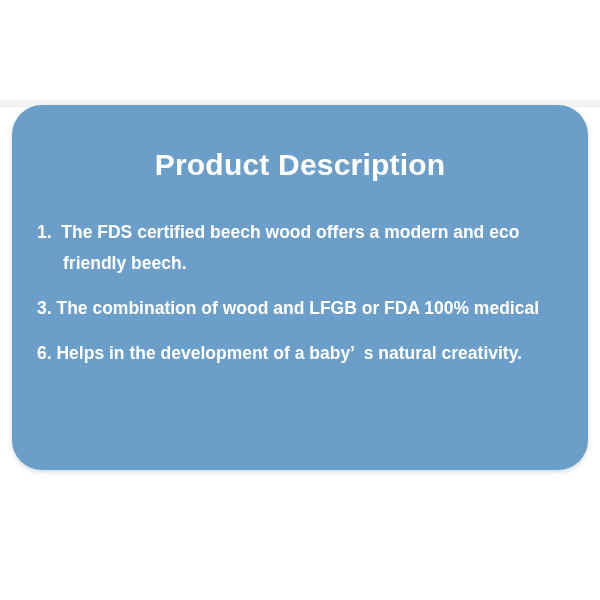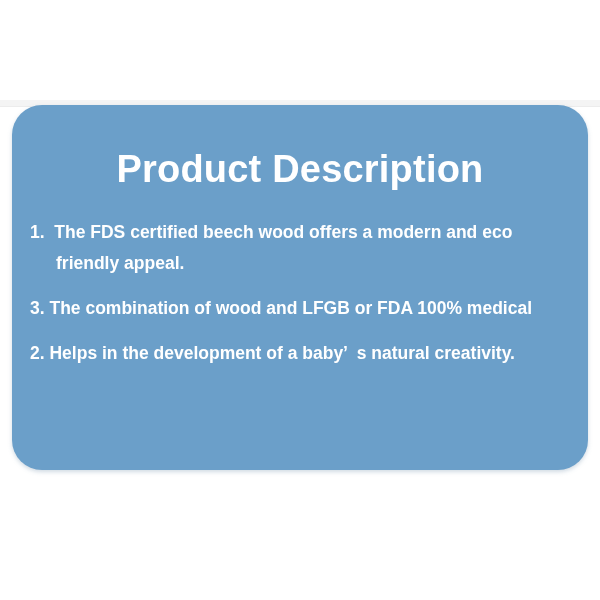--- a/index.html
+++ b/index.html
@@ -39,29 +39,29 @@
     overflow: hidden;
   }
 
   .card-title {
     position: absolute;
     left: 0;
     top: 45px;
     width: 576px;
     text-align: center;
     color: #ffffff;
-    font-size: 38px;
+    font-size: 30px;
     font-weight: bold;
     letter-spacing: 0.2px;
     line-height: 1;
   }
 
   .feature-list {
     position: absolute;
-    left: 18px;
+    left: 25px;
     top: 112px;
     width: 548px;
   }
 
   .feature-item {
     color: #ffffff;
     font-size: 17.5px;
     font-weight: bold;
     line-height: 31px;
     margin-bottom: 14px;
@@ -86,25 +86,25 @@
 <div class="top-strip"></div>
 
 <div class="description-card">
 
   <div class="card-title">Product Description</div>
 
   <div class="feature-list">
 
     <div class="feature-item">
       <span class="feature-line">1.  The FDS certified beech wood offers a modern and eco</span>
-      <span class="feature-line indent-wide">friendly appeal.</span>
+      <span class="feature-line indent-wide">friendly beech.</span>
     </div>
 
     <div class="feature-item">
       <span class="feature-line">3. The combination of wood and LFGB or FDA 100% medical</span>
     </div>
 
     <div class="feature-item">
-      <span class="feature-line">2. Helps in the development of a baby’  s natural creativity.</span>
+      <span class="feature-line">6. Helps in the development of a baby’  s natural creativity.</span>
     </div>
 
   </div>
 </div>
 
 </body></html>

